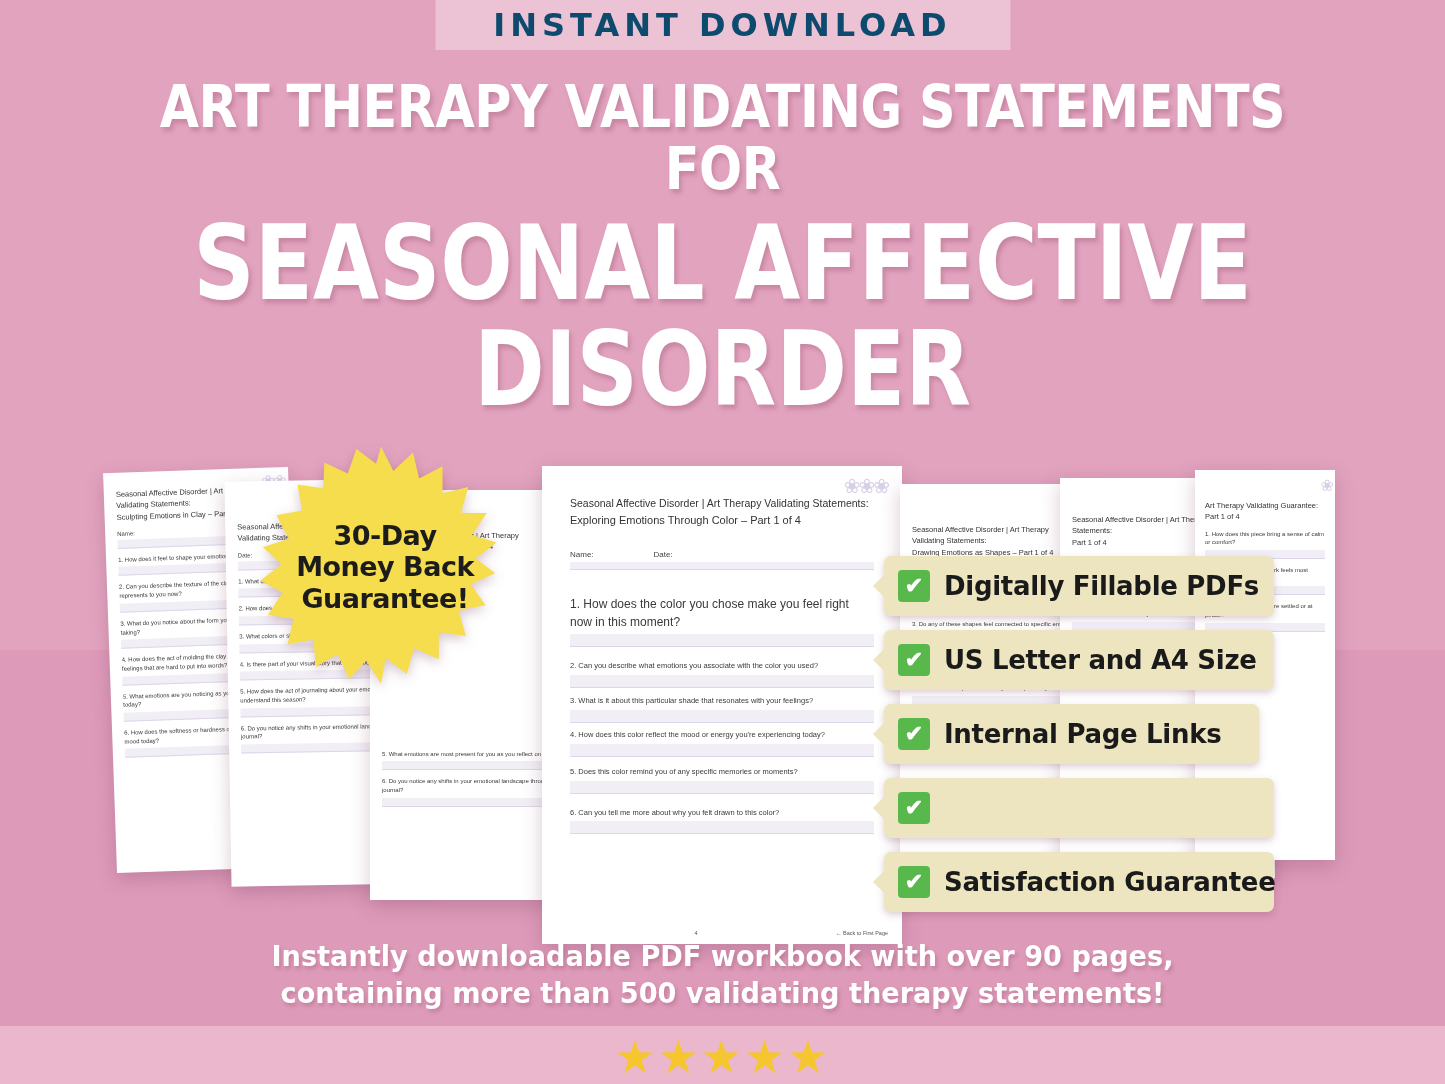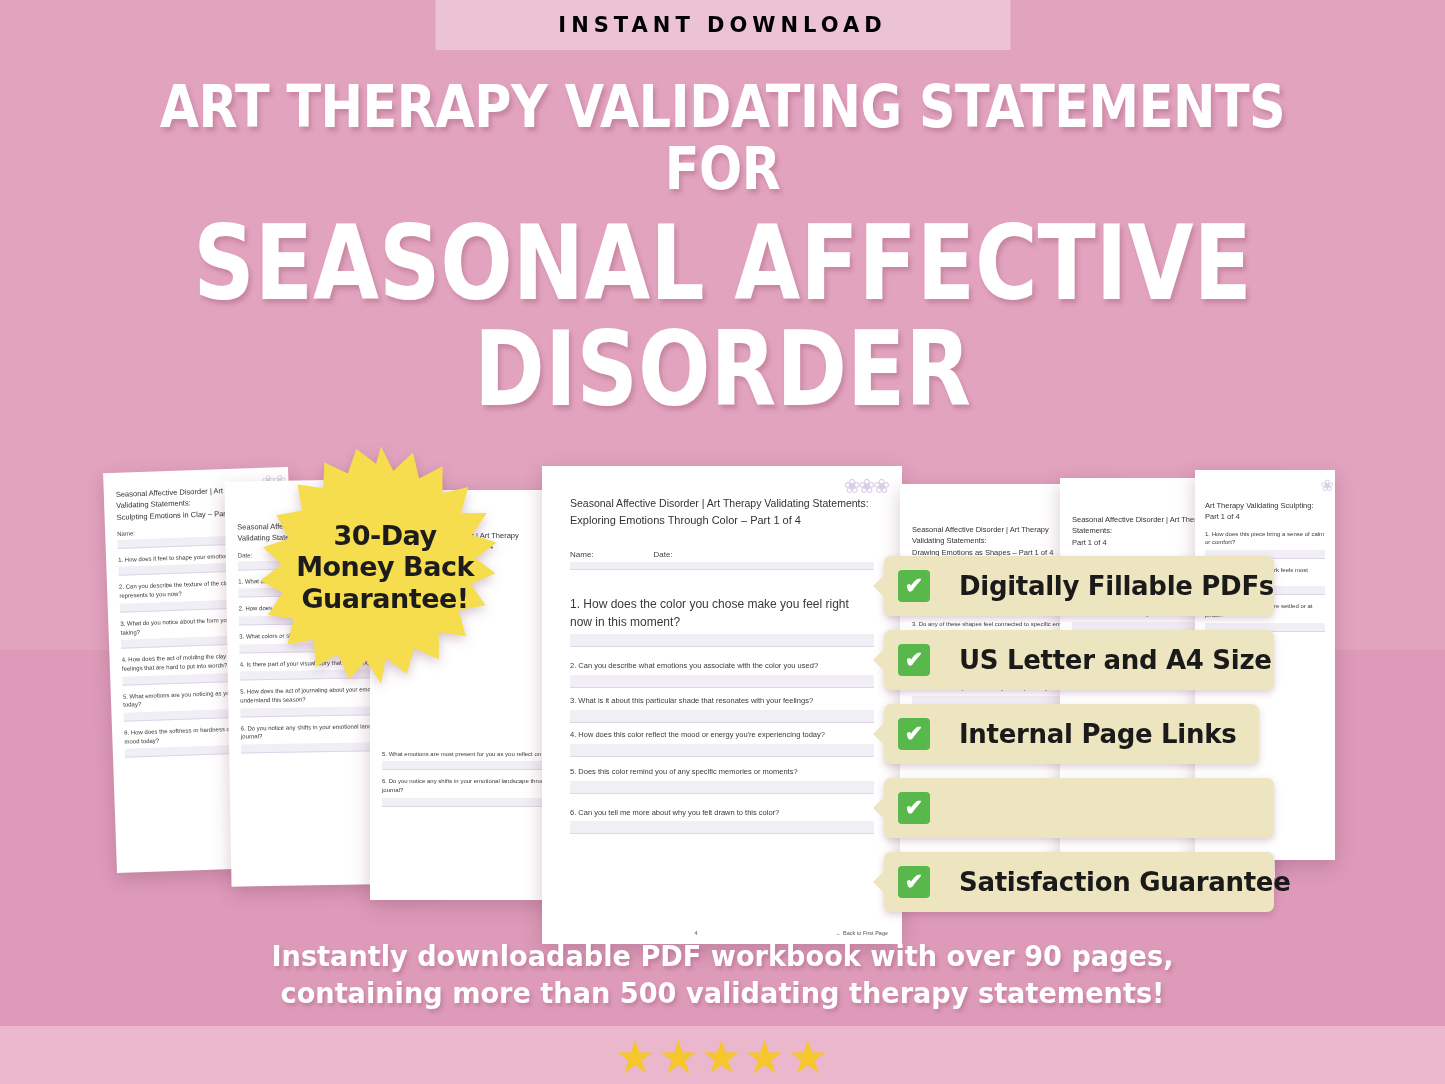--- a/index.html
+++ b/index.html
@@ -29,22 +29,22 @@
   
   .instant-banner {
     position: absolute;
     left: 50%; transform: translateX(-50%);
     top: 0;
     width: 575px; height: 50px;
     background: rgba(255,255,255,0.34);
     display: flex; align-items: center; justify-content: center;
   }
   .instant-banner span {
-    color: #000000;
-    font-size: 21px;
+    color: #0c4a6e;
+    font-size: 32px;
     font-weight: bold;
     letter-spacing: 5px;
     font-family: "DejaVu Sans", sans-serif;
   }
 
   .title-wrap {
     position: absolute;
     top: 76px; left: 0; right: 0;
     text-align: center;
     color: #ffffff;
@@ -189,21 +189,20 @@
     font-weight: bold;
     flex: none;
   }
   .feature-label {
     font-size: 26px;
     font-weight: bold;
     color: #1a1a1a;
     font-family: "DejaVu Sans", sans-serif;
     letter-spacing: -0.3px;
     white-space: nowrap;
-    margin-left: 15px;
   }
   .f-w1 .feature-bg { width: 390px; }
   .f-w2 .feature-bg { width: 390px; }
   .f-w3 .feature-bg { width: 375px; }
   .f-w4 .feature-bg { width: 390px; }
   .f-w5 .feature-bg { width: 390px; }
 
   
   .bottom-text {
     position: absolute;
@@ -360,21 +359,21 @@
     <div class="pq">4. How does capturing light in your artwork reflect your current season?</div>
       <div class="rule"></div>
     <div class="footer">
         <span></span>
         <span>← Back to First Page</span>
       </div>
   </div>
 
   <div class="page" id="page-7" style="padding:30px 10px 16px;">
     <div class="orn" style="right:3px;top:6px;">❀</div>
-    <div class="ph">Art Therapy Validating Sculpting:</div>
+    <div class="ph">Art Therapy Validating Guarantee:</div>
     <div class="ph">Part 1 of 4</div>
     <div class="pq">1. How does this piece bring a sense of calm or comfort?</div>
       <div class="rule"></div>
     <div class="pq">2. What part of your artwork feels most peaceful to you?</div>
       <div class="rule"></div>
     <div class="pq">3. Does this piece feel more settled or at peace?</div>
       <div class="rule"></div>
   </div>
 </div>
 

